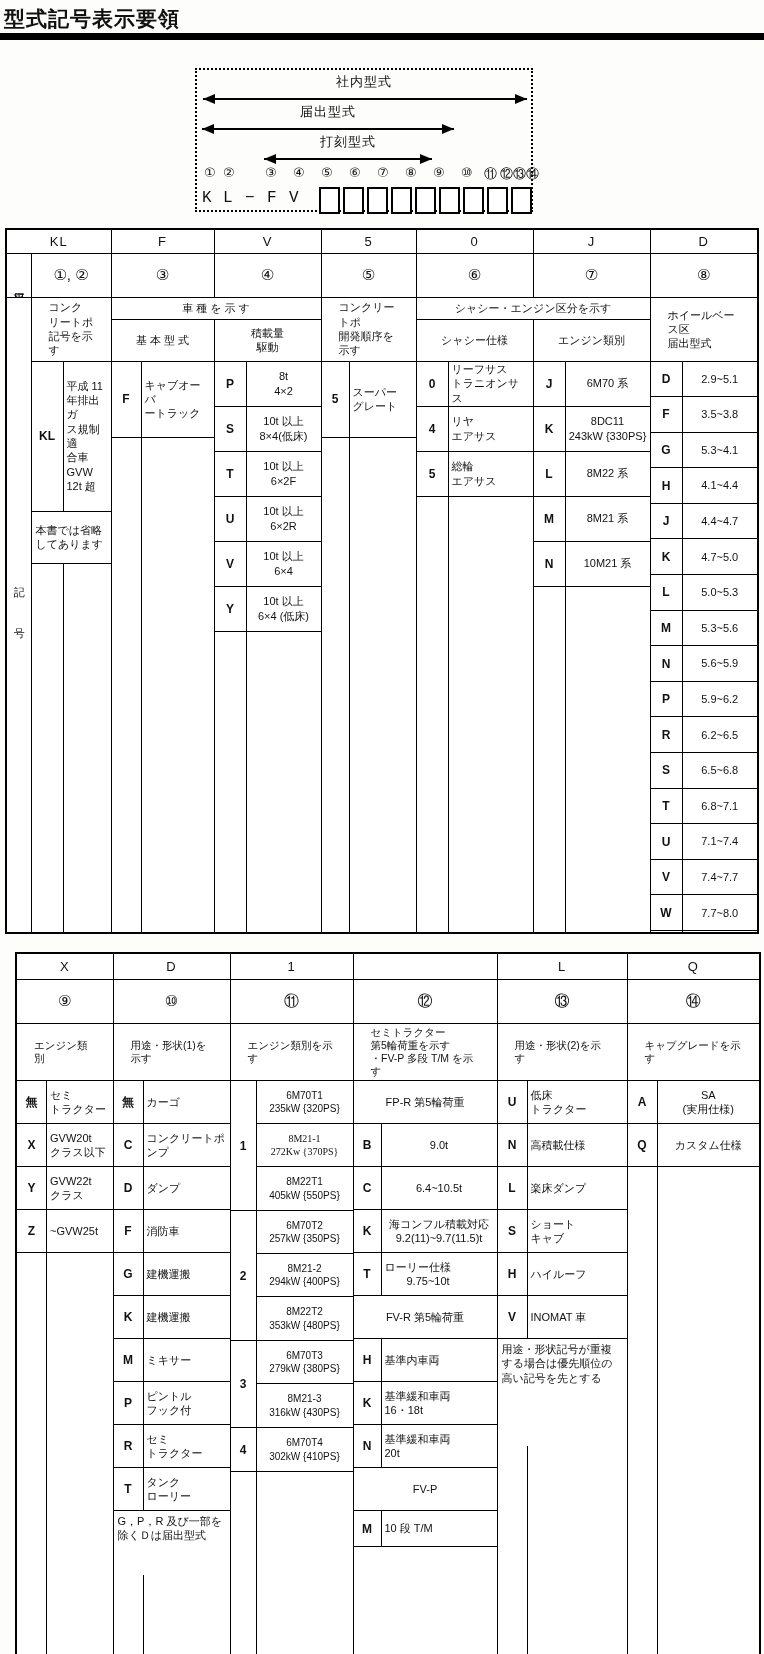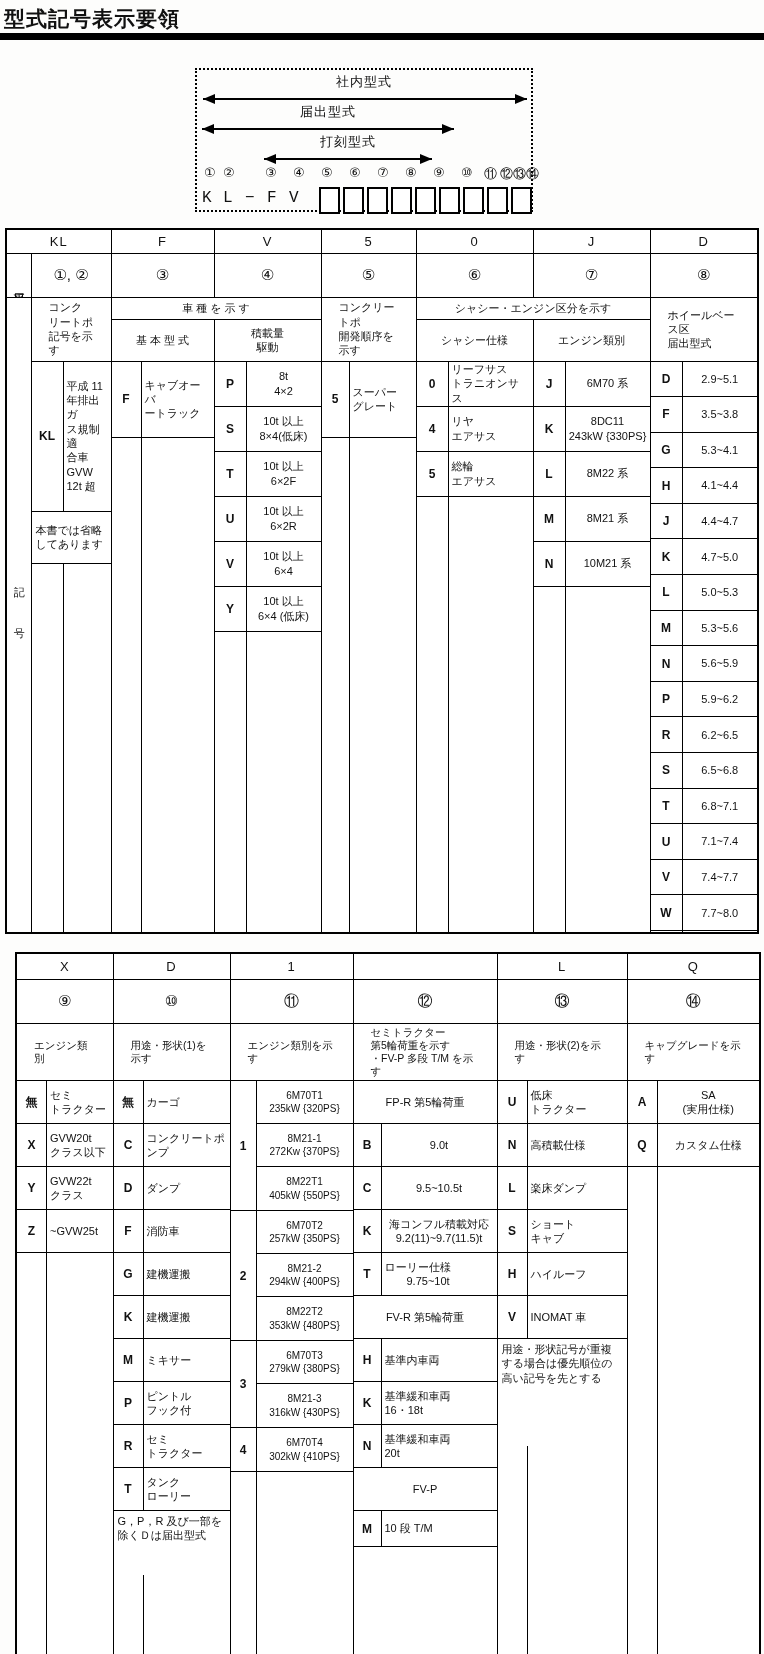--- a/index.html
+++ b/index.html
@@ -487,21 +487,21 @@
               </div>
             </div>
           </td>
       <td class="dcell">
             <div class="colwrap">
               <div class="grp">
                 <div class="gnum" style="width: 26px;">1</div>
                 <div class="gcol">
                   <div class="eng bb" style="height: 43px;">6M70T1
 235kW {320PS}</div>
-                  <div class="eng bb" style="height: 43px;">8M21-1
+                  <div class="eng bb" style="height: 43px; font-family: Liberation Serif, serif;">8M21-1
 272Kw {370PS}</div>
                   <div class="eng" style="height: 43px;">8M22T1
 405kW {550PS}</div>
                 </div>
               </div>
               <div class="grp">
                 <div class="gnum" style="width: 26px;">2</div>
                 <div class="gcol">
                   <div class="eng bb" style="height: 43px;">6M70T2
 257kW {350PS}</div>
@@ -534,21 +534,21 @@
           </td>
       <td class="dcell">
             <div class="colwrap">
               <div class="entry fullw cc" style="height: 43px;">FP-R 第5輪荷重</div>
               <div class="entry cc" style="height: 43px;">
                 <div class="sym" style="width: 28px;">B</div>
                 <div class="etxt">9.0t</div>
               </div>
               <div class="entry cc" style="height: 43px;">
                 <div class="sym" style="width: 28px;">C</div>
-                <div class="etxt">9.5~10.5t</div>
+                <div class="etxt">6.4~10.5t</div>
               </div>
               <div class="entry cc" style="height: 43px;">
                 <div class="sym" style="width: 28px;">K</div>
                 <div class="etxt">海コンフル積載対応
 9.2(11)~9.7(11.5)t</div>
               </div>
               <div class="entry" style="height: 43px;">
                 <div class="sym" style="width: 28px;">T</div>
                 <div class="etxt">ローリー仕様
 　　9.75~10t</div>

